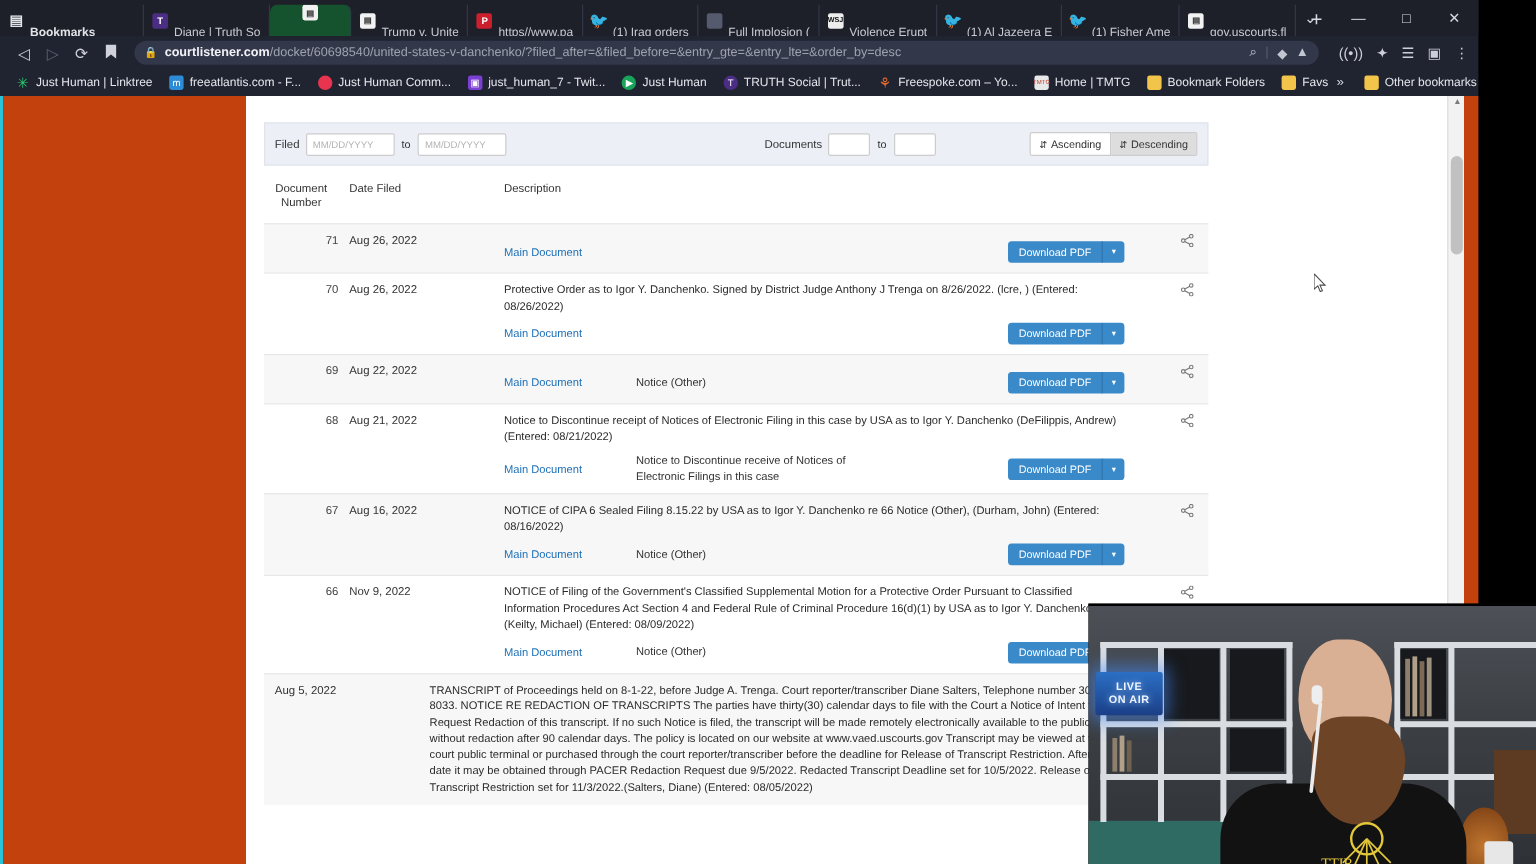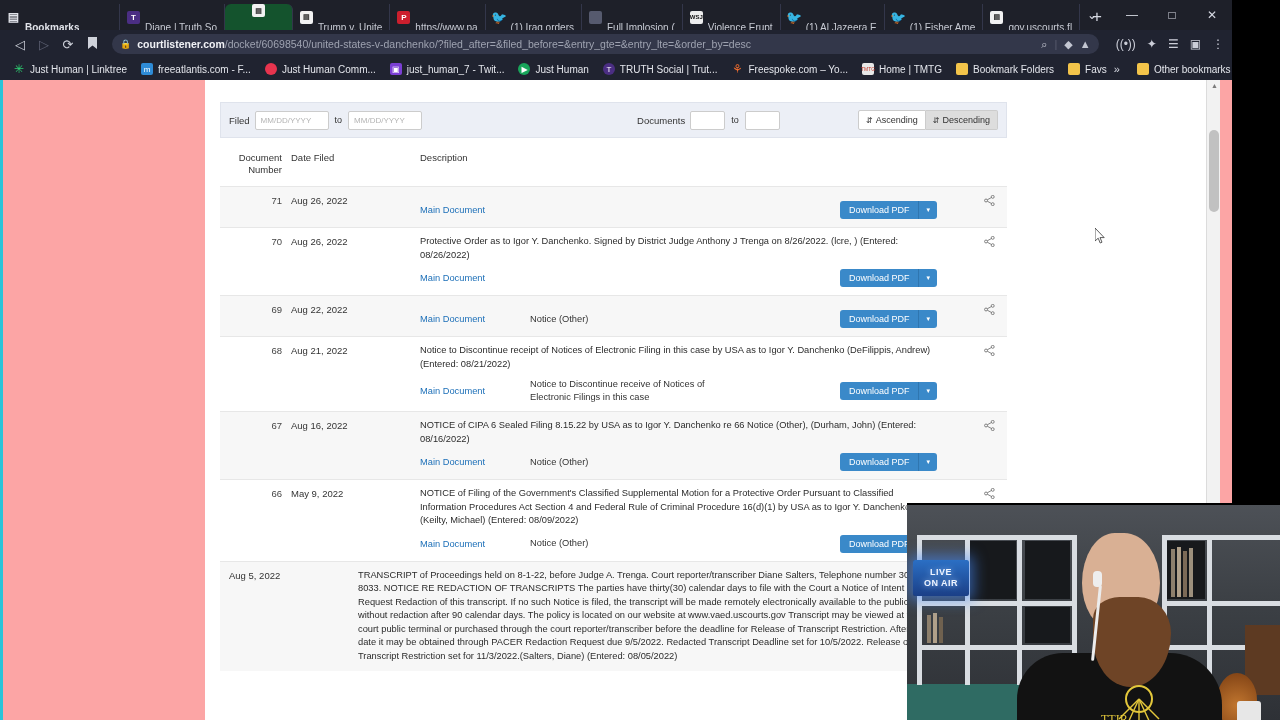--- a/index.html
+++ b/index.html
@@ -59,21 +59,21 @@
   .bi-purple { background: #7b3fd4; }
   .bi-dgreen { background: #18a55a; border-radius: 50%; }
   .bi-truth { background: #4b2e83; border-radius: 50%; }
   .bi-fs { background: transparent; color: #f06c2e; font-size: 12px; }
   .bi-tmtg { background: #e8e8e8; color: #c0392b; font-size: 5px; }
   .bi-folder { background: #f3c44a; }
   #bm-overflow { margin-left: auto; display: flex; align-items: center; gap: 10px; padding-right: 6px; }
   #bm-overflow .chev { color: #d6d9e2; font-size: 11px; }
 
   
-  #viewport { position: absolute; left: 3px; top: 80px; width: 1229px; height: 640px; background: #fca5a5; overflow: hidden; }
+  #viewport { position: absolute; left: 3px; top: 80px; width: 1229px; height: 640px; background: #c2410c; overflow: hidden; }
   #page { position: absolute; left: 202px; top: 0; width: 1015px; height: 640px; background: #fff; }
   #scrollbar { position: absolute; right: 0; top: 0; width: 14px; height: 640px; background: #f2f2f2; border-left: 1px solid #dcdcdc; }
   #sb-up { position: absolute; top: 2px; left: 3px; width: 9px; text-align: center; font-size: 7px; color: #7b7b7b; }
   #sb-thumb { position: absolute; top: 50px; left: 2px; width: 10px; height: 82px; background: #c1c1c1; border-radius: 5px; }
   #blackright { position: absolute; left: 1232px; top: 0; width: 48px; height: 720px; background: #000; }
 
   
   #filterbar { position: absolute; left: 15px; top: 22px; width: 787px; height: 36px; background: #eceff6;
                border: 1px solid #dfe3ec; display: flex; align-items: center; padding: 0 8px; }
   .flabel { font-size: 9.5px; color: #333; margin-right: 5px; }
@@ -87,21 +87,21 @@
              display: flex; align-items: center; gap: 3px; background: #fff; }
   .sortbtn.active { background: #dddddd; }
   .sortbtn:first-child { border-radius: 2px 0 0 2px; }
   .sortbtn:last-child { border-radius: 0 2px 2px 0; border-left: none; }
   .sorticon { font-size: 8px; }
 
   
   #table { position: absolute; left: 15px; top: 66px; width: 787px; }
   #thead { display: flex; padding: 6px 0 10px 0; }
   .th { font-size: 9.5px; color: #333; }
-  .th-num { width: 62px; text-align: right; line-height: 12px; }
+  .th-num { width: 62px; text-align: center; line-height: 12px; }
   .th-date { width: 128px; padding-left: 9px; }
   .th-desc { flex: 1; padding-left: 10px; }
   .row { display: flex; border-top: 1px solid #e7e7e7; padding: 7px 0 8px 0; position: relative; }
   .row.odd { background: #f7f7f7; }
   .c-num { width: 62px; text-align: right; font-size: 9.5px; color: #444; padding-top: 1px; }
   .c-date { width: 128px; padding-left: 9px; font-size: 9.5px; color: #333; padding-top: 1px; }
   .c-desc { flex: 1; padding-left: 10px; padding-right: 70px; }
   .desc-text { font-size: 9.3px; line-height: 13.5px; color: #2b2b2b; }
   .doc-line { display: flex; align-items: center; margin-top: 7px; min-height: 18px; }
   .maindoc { width: 110px; font-size: 9.3px; color: #1c6fb8; }
@@ -429,21 +429,21 @@
             <span class="share"><svg width="11" height="11" viewBox="0 0 12 12">
                 <circle cx="9.5" cy="2" r="1.6" fill="none" stroke="#777"></circle>
                 <circle cx="2.2" cy="6" r="1.6" fill="none" stroke="#777"></circle>
                 <circle cx="9.5" cy="10" r="1.6" fill="none" stroke="#777"></circle>
                 <line x1="3.6" y1="5.2" x2="8.2" y2="2.7" stroke="#777"></line>
                 <line x1="3.6" y1="6.8" x2="8.2" y2="9.3" stroke="#777"></line>
               </svg></span>
           </div>
           <div class="row">
             <div class="c-num">66</div>
-            <div class="c-date">May 9, 2022</div>
+            <div class="c-date">Nov 9, 2022</div>
             <div class="c-desc">
               <div class="desc-text">NOTICE of Filing of the Government's Classified Supplemental Motion for a Protective Order Pursuant to Classified Information Procedures Act Section 4 and Federal Rule of Criminal Procedure 16(d)(1) by USA as to Igor Y. Danchenko (Keilty, Michael) (Entered: 08/09/2022)</div>
               <div class="doc-line">
                 <a class="maindoc">Main Document</a>
                 <span class="doctype">Notice (Other)</span>
                 <div class="btn-pdf">
                   <span class="lbl">Download PDF</span>
                   <span class="car">▾</span>
                 </div>
               </div>

